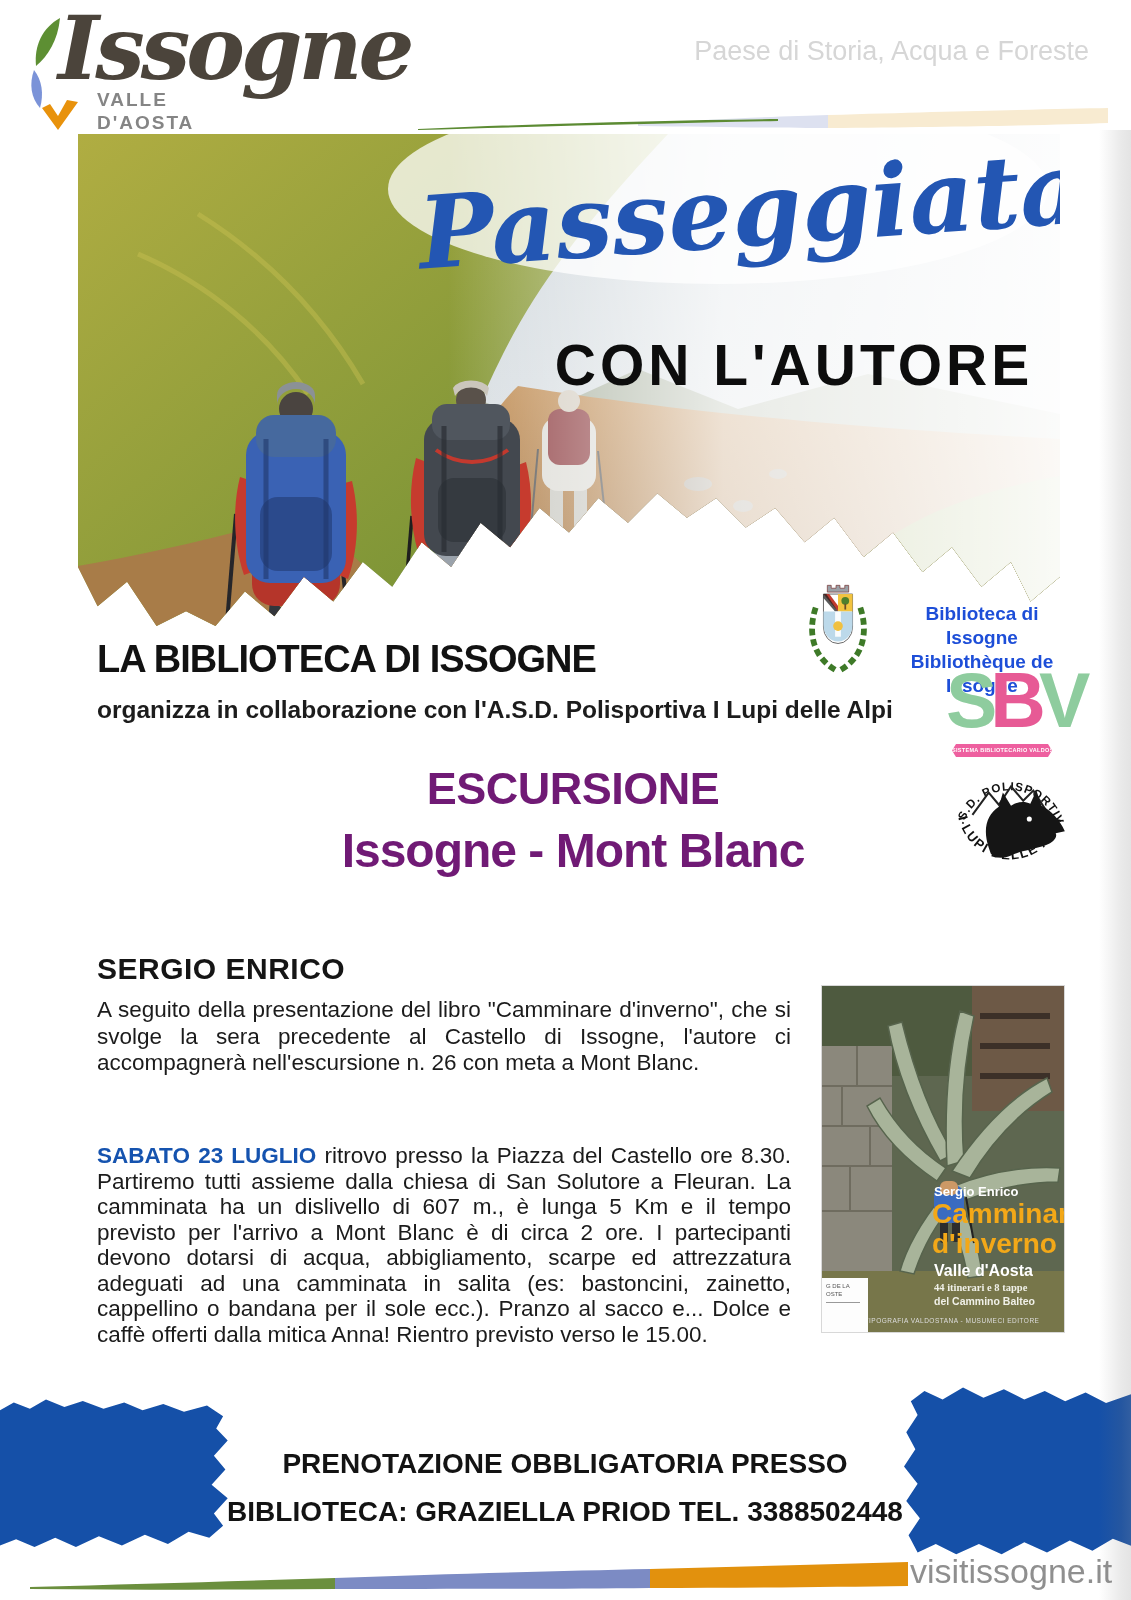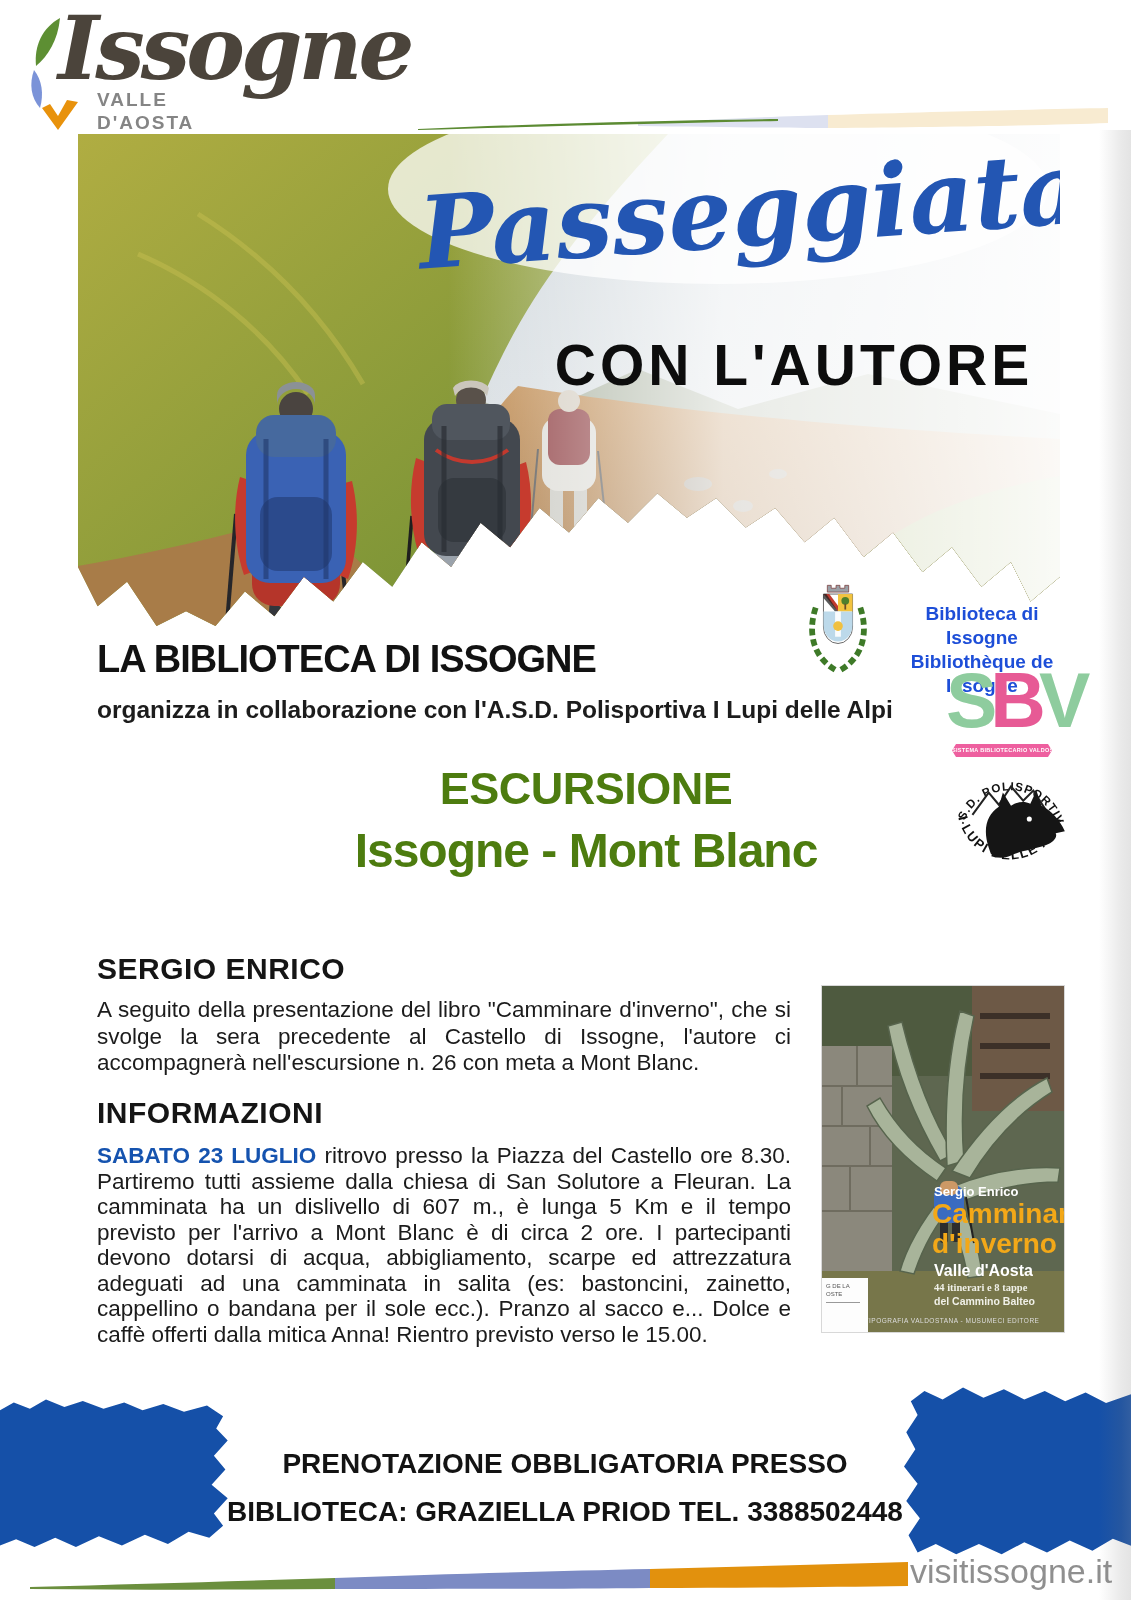--- a/index.html
+++ b/index.html
@@ -35,21 +35,21 @@
 
   
   .sbv{left:946px;top:662px;font-size:77px;font-weight:800;letter-spacing:-7px;line-height:77px;}
   .sbv .g{color:#8ecc9e;} .sbv .p{color:#e75a95;}
   .sbv-ribbon{left:952px;top:744px;width:100px;height:13px;background:#ee5f9f;color:#fff;
     font-size:5.5px;font-weight:700;letter-spacing:0.3px;line-height:13px;text-align:center;
     white-space:nowrap;overflow:hidden;
     clip-path:polygon(0 50%,4% 0,96% 0,100% 50%,96% 100%,4% 100%);}
 
   
-  .event{left:196px;top:763px;width:780px;text-align:center;color:#4d7c0f;}
+  .event{left:183px;top:763px;width:780px;text-align:center;color:#701a75;}
   .event-l1{font-size:45px;font-weight:900;letter-spacing:-0.5px;}
   .event-l2{margin-top:8px;font-size:48px;font-weight:900;letter-spacing:-1px;}
 
   
   .sec-heading{font-size:30px;font-weight:800;color:#151515;letter-spacing:0.5px;}
   .body-txt{width:694px;font-size:22.5px;text-align:justify;color:#1b1b1b;font-weight:500;}
   .author-h{left:97px;top:952px;} .author-b{left:97px;top:997px;line-height:26.5px;}
   .info-h{left:97px;top:1096px;} .info-b{left:97px;top:1143px;line-height:25.5px;}
   .date-blue{color:#1553af;font-weight:800;}
 
@@ -94,20 +94,21 @@
   <svg class="abs" style="left:26px;top:16px;" width="92" height="118" viewBox="0 0 92 118">
     <path d="M34,2 C16,12 8,30 10,50 C22,40 32,24 34,2 Z" fill="#5d8f33"></path>
     <path d="M8,54 C3,68 5,82 14,92 C18,78 16,64 8,54 Z" fill="#7b93d8"></path>
     <path d="M16,92 L32,114 L52,86 L41,84 L32,100 L24,88 Z" fill="#e8920c"></path>
   </svg>
   <div class="abs logo-word">Issogne</div>
   <div class="abs logo-region">
     <div>VALLE</div>
     <div>D'AOSTA</div>
   </div>
+  <div class="abs tagline">Paese di Storia, Acqua e Foreste</div>
 
   <svg class="abs" style="left:358px;top:102px;" width="760" height="34" viewBox="0 0 760 34">
     <path d="M280,22 C360,17 430,14 470,13 L470,26 C430,26 360,25 280,24 Z" fill="#dde1f0"></path>
     <path d="M470,13 C600,9 700,7 750,6 L750,21 C700,23 600,25 470,26 Z" fill="#f8ebd1"></path>
     <path d="M60,27 C200,21 320,18 420,17 L420,19 C320,21 200,24 60,28 Z" fill="#5c8b33"></path>
   </svg>
 
   <div class="abs hero">
     <svg class="hero-svg" viewBox="0 0 982 492" preserveAspectRatio="none">
       <defs>
@@ -245,21 +246,20 @@
   </svg>
 
   <div class="abs event">
     <div class="event-l1">ESCURSIONE</div>
     <div class="event-l2">Issogne - Mont Blanc</div>
   </div>
 
   <div class="abs sec-heading author-h">SERGIO ENRICO</div>
   <div class="abs body-txt author-b">A seguito della presentazione del libro "Camminare d'inverno", che si svolge la sera precedente al Castello di Issogne, l'autore ci accompagnerà nell'escursione n. 26 con meta a Mont Blanc.</div>
 
-  <div class="abs sec-heading info-h">INFORMAZIONI</div>
   <div class="abs body-txt info-b">
     <span class="date-blue">SABATO 23 LUGLIO</span><span> ritrovo presso la Piazza del Castello ore 8.30. Partiremo tutti assieme dalla chiesa di San Solutore a Fleuran. La camminata ha un dislivello di 607 m., è lunga 5 Km e il tempo previsto per l'arrivo a Mont Blanc è di circa 2 ore. I partecipanti devono dotarsi di acqua, abbigliamento, scarpe ed attrezzatura adeguati ad una camminata in salita (es: bastoncini, zainetto, cappellino o bandana per il sole ecc.). Pranzo al sacco e... Dolce e caffè offerti dalla mitica Anna! Rientro previsto verso le 15.00.</span>
   </div>
 
   <div class="abs book">
     <svg width="242" height="346" viewBox="0 0 242 346" style="position:absolute;left:0;top:0;">
       <rect width="242" height="346" fill="#5e6750"></rect>
       <rect x="0" y="0" width="242" height="90" fill="#4e5a3f"></rect>
       <rect x="150" y="0" width="92" height="125" fill="#6d5946"></rect>
       <path d="M158,30 h70 M158,60 h70 M158,90 h70" stroke="#3c3028" stroke-width="6"></path>

